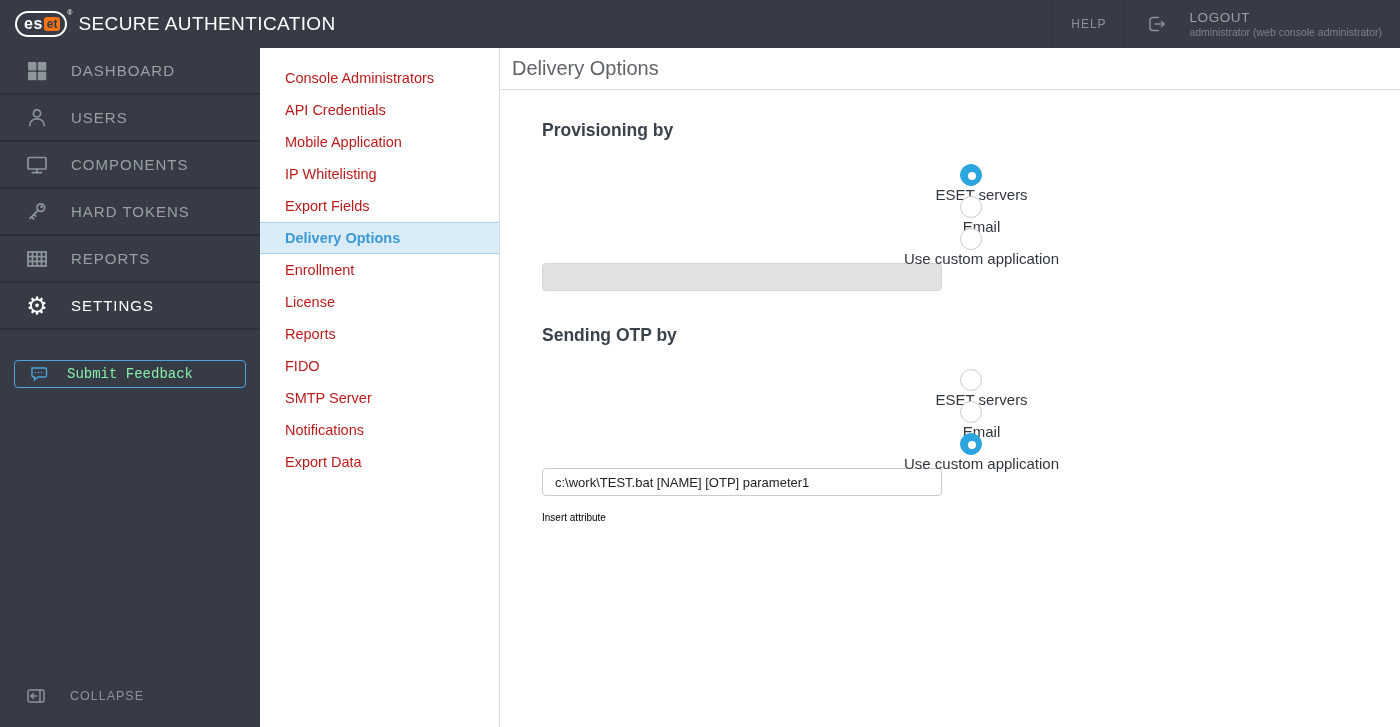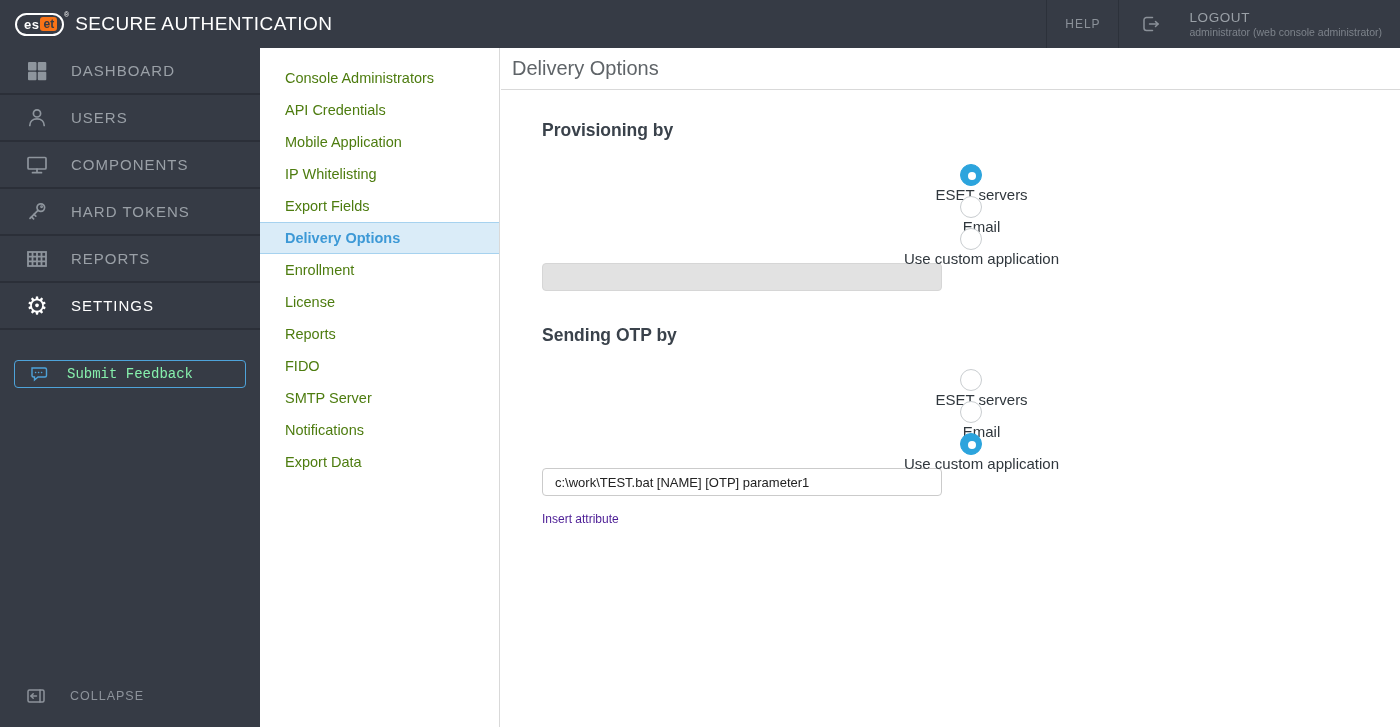--- a/index.html
+++ b/index.html
@@ -5,30 +5,30 @@
   * { margin:0; padding:0; box-sizing:border-box; }
   html,body { width:1400px; height:727px; overflow:hidden; background:#fff;
     font-family:"Liberation Sans", sans-serif; }
 
   
   .topbar { position:absolute; top:0; left:0; width:1400px; height:48px;
     background:#363b45; display:flex; align-items:stretch; z-index:5; }
   .brand-area { display:flex; align-items:center; gap:11px; padding-left:15px; }
   .eset-logo { display:flex; align-items:center; border:2px solid #fff; border-radius:13px;
     padding:2px 5px 2px 7px; color:#fff; position:relative; }
-  .eset-logo .es { font-size:13px; font-weight:700; letter-spacing:0.5px; }
+  .eset-logo .es { font-size:16px; font-weight:700; letter-spacing:0.5px; }
   .eset-logo .et { background:#f97316; color:#363b45; font-size:12px; font-weight:800;
     border-radius:3px; padding:0px 3px; margin-left:1px; }
   .eset-logo .reg { position:absolute; top:-4px; right:-7px; font-size:7px; color:#fff; }
   .brand-text { color:#fff; font-size:19px; font-weight:400; letter-spacing:0.4px; }
   .topbar-right { margin-left:auto; display:flex; align-items:stretch; }
   .help-btn { width:73px; display:flex; align-items:center; justify-content:center;
     color:#8b9199; font-size:12px; letter-spacing:1px; border-left:1px solid #2c313a;
     border-right:1px solid #2c313a; cursor:pointer; }
-  .logout-btn { display:flex; align-items:center; gap:28px; padding:0 18px 0 20px; cursor:pointer; }
+  .logout-btn { display:flex; align-items:center; gap:22px; padding:0 18px 0 20px; cursor:pointer; }
   .logout-texts { display:flex; flex-direction:column; justify-content:center; }
   .logout-label { color:#9aa0a7; font-size:13.5px; letter-spacing:0.6px; }
   .logout-sub { color:#7d838b; font-size:10.5px; margin-top:1px; }
 
   
   .sidebar { position:absolute; top:48px; left:0; width:260px; bottom:0;
     background:#363b45; display:flex; flex-direction:column; }
   .nav-item { height:47px; flex:0 0 47px; border-bottom:2px solid #2b2f38;
     display:flex; align-items:center; padding-left:23px; cursor:pointer; }
   .nav-icon { width:28px; height:26px; display:flex; align-items:center; justify-content:center;
@@ -44,21 +44,21 @@
   .feedback-label { width:100%; text-align:center; color:#86efac; font-size:14px;font-family:Liberation Mono, monospace; }
   .sidebar-spacer { flex:1 1 auto; }
   .collapse-btn { display:flex; align-items:center; padding:0 0 22px 26px; cursor:pointer; }
   .collapse-icon { color:#8d939b; width:22px; display:flex; }
   .collapse-label { margin-left:22px; font-size:12.5px; letter-spacing:1px; color:#8d939b; }
 
   
   .settings-menu { position:absolute; top:48px; left:260px; width:240px; bottom:0;
     background:#fff; border-right:1px solid #d9d9d9; padding-top:14px; }
   .menu-item { height:32px; line-height:32px; padding-left:25px; font-size:14.5px;
-    color:#4d7c0f; cursor:pointer; white-space:nowrap; }
+    color:#b91c1c; cursor:pointer; white-space:nowrap; }
   .menu-item.active { background:#daecf8; border-top:1px solid #a6d2ef;
     border-bottom:1px solid #a6d2ef; color:#3d99d6; font-weight:700; height:32px; line-height:30px; }
 
   
   .content { position:absolute; top:48px; left:501px; right:0; bottom:0; background:#fff; }
   .content-header { height:42px; border-bottom:1px solid #d9d9d9; display:flex;
     align-items:center; padding-left:11px; }
   .content-title { font-size:20px; color:#5f6468; font-weight:400; }
   .content-body { padding:30px 0 0 41px; }
   .section-heading { font-size:17.5px; font-weight:700; color:#3a424b; margin:0 0 23px 0; }
@@ -68,21 +68,21 @@
   .radio-row.selected .radio { background:#2ca4dd; border-color:#2ca4dd; }
   .radio-row.selected .radio::after { content:""; position:absolute; left:7px; top:7px;
     width:8px; height:8px; border-radius:50%; background:#fff; }
   .radio-label { margin-left:21px; font-size:15px; color:#30373d; }
   .text-input { width:400px; height:28px; border:1px solid #cbcbcb; border-radius:4px;
     padding:0 12px; font-size:13px; color:#222; font-family:"Liberation Sans", sans-serif;
     display:block; outline:none; }
   .text-input:disabled { background:#e2e2e2; border-color:#d6d6d6; }
   .input-gap { margin-top:13px; }
   .section-gap { margin-top:34px; }
-  .insert-attr { display:inline-block; margin-top:16px; font-size:12px; color:#4c1d95;
+  .insert-attr { display:inline-block; margin-top:16px; font-size:10px; color:#000000;
     cursor:pointer; text-decoration:none; }
 </style>
 </head>
 <body>
 
 <header class="topbar">
   <div class="brand-area">
     <div class="eset-logo">
       <span class="es">es</span>
       <span class="et">et</span>

